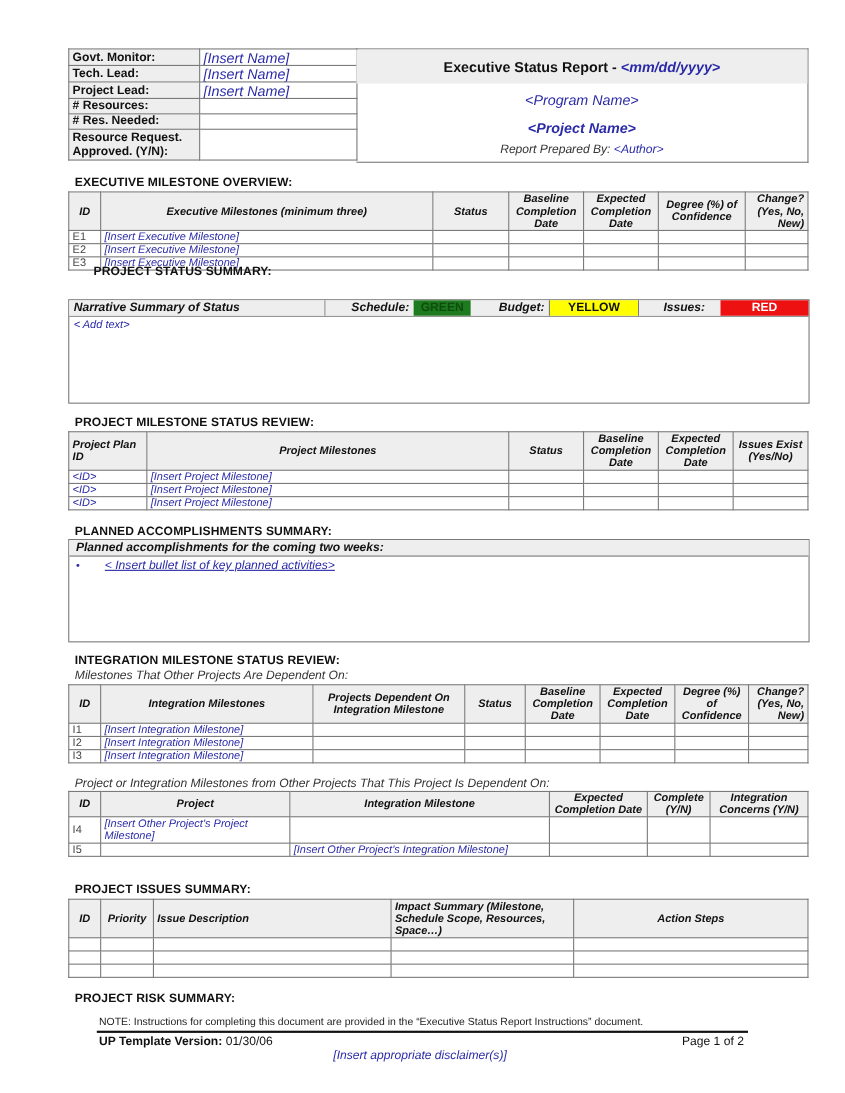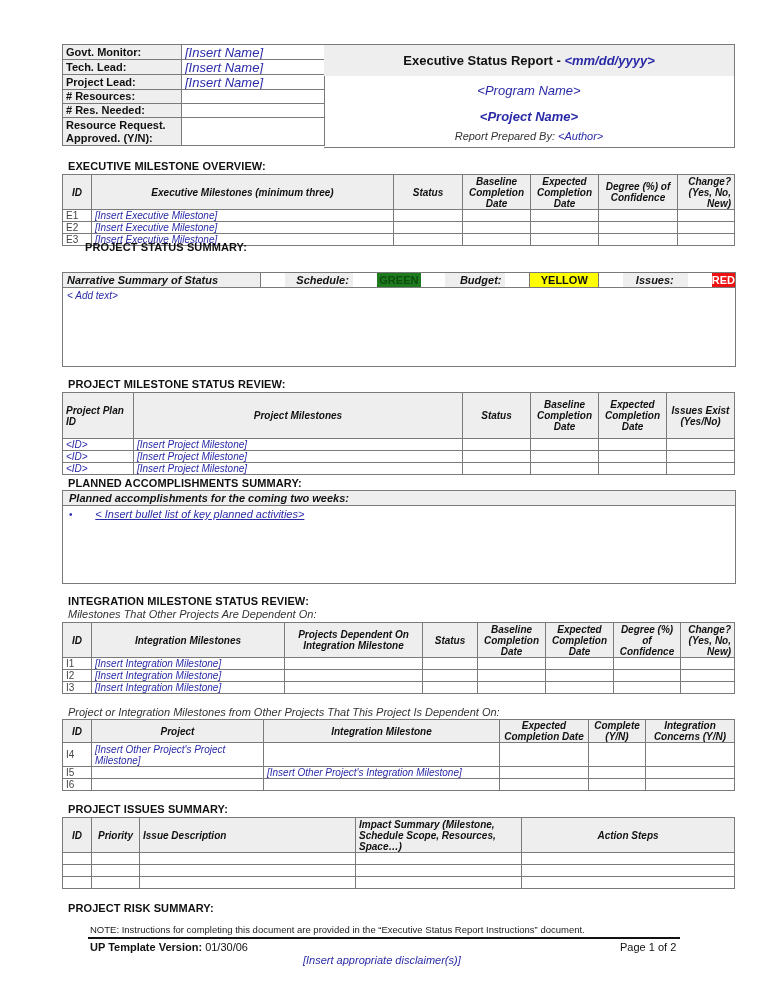--- a/index.html
+++ b/index.html
@@ -110,21 +110,21 @@
         <td></td>
         <td></td>
         <td></td>
         <td></td>
   </tr>
 </tbody>
   </table>
 
 <div class="sec" style="top:241px;margin-left:17px;">PROJECT STATUS SUMMARY:</div>
 <div class="abs" style="left:62px;top:272px;width:672px;height:93px;border:1px solid #7a7a7a;">
-  <div style="display:flex;height:14px;border-bottom:1px solid #7a7a7a;font-size:11px;font-weight:bold;font-style:italic;line-height:14px;gap:24px;">
+  <div style="display:flex;height:14px;border-bottom:1px solid #7a7a7a;font-size:11px;font-weight:bold;font-style:italic;line-height:14px;">
     <div class="shade" style="width:228px;padding-left:4px;border-right:1px solid #7a7a7a;">Narrative Summary of Status</div>
     <div class="shade" style="width:76px;text-align:right;padding-right:4px;">Schedule:</div>
     <div id="sched" style="width: 52px; text-align: center; font-style: normal; color: rgb(13, 77, 13); background: rgb(30, 122, 30);">GREEN</div>
     <div class="shade" style="width:67px;text-align:right;padding-right:4px;">Budget:</div>
     <div id="budg" style="width: 80px; text-align: center; font-style: normal; border-left: 1px solid rgb(122, 122, 122); border-right: 1px solid rgb(122, 122, 122); background: rgb(255, 255, 0);">YELLOW</div>
     <div class="shade" style="width:60px;text-align:right;padding-right:14px;">Issues:</div>
     <div id="iss" style="flex: 1 1 0%; text-align: center; font-style: normal; color: rgb(255, 255, 255); background: rgb(238, 17, 17);">RED</div>
   </div>
   <div class="ph" style="font-size:10px;padding:2px 4px;">&lt; Add text&gt;</div>
 </div>
@@ -133,21 +133,21 @@
 <table style="left:62px;top:392px;width:672px;">
   <colgroup>
       <col style="width:71px">
       <col style="width:329px">
       <col style="width:68px">
       <col style="width:68px">
       <col style="width:68px">
       <col style="width:68px">
     </colgroup>
   <tbody>
-      <tr style="height:46px">
+      <tr style="height:35px">
     <th style="text-align:left">Project Plan ID</th>
     <th>Project Milestones</th>
     <th>Status</th>
     <th>Baseline Completion Date</th>
     <th>Expected Completion Date</th>
     <th>Issues Exist (Yes/No)</th>
   </tr>
   <tr style="height:12px">
     <td class="ph">&lt;ID&gt;</td>
     <td class="ph">[Insert Project Milestone]</td>
@@ -269,28 +269,20 @@
         <td></td>
   </tr>
   <tr style="height:12px">
     <td class="idc">I5</td>
     <td class="ph"></td>
     <td class="ph">[Insert Other Project's Integration Milestone]</td>
     <td></td>
         <td></td>
         <td></td>
   </tr>
-  <tr style="height:12px">
-    <td class="idc">I6</td>
-    <td class="ph"></td>
-    <td class="ph"></td>
-    <td></td>
-        <td></td>
-        <td></td>
-  </tr>
 </tbody>
   </table>
 
 <div class="sec" style="top:803px;">PROJECT ISSUES SUMMARY:</div>
 <table style="left:62px;top:817px;width:672px;">
   <colgroup>
       <col style="width:29px">
       <col style="width:48px">
       <col style="width:216px">
       <col style="width:166px">

